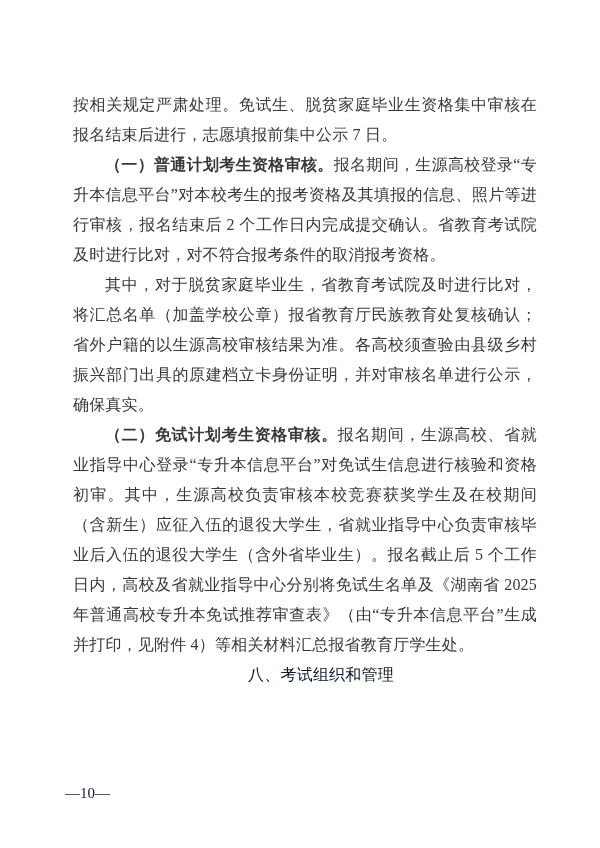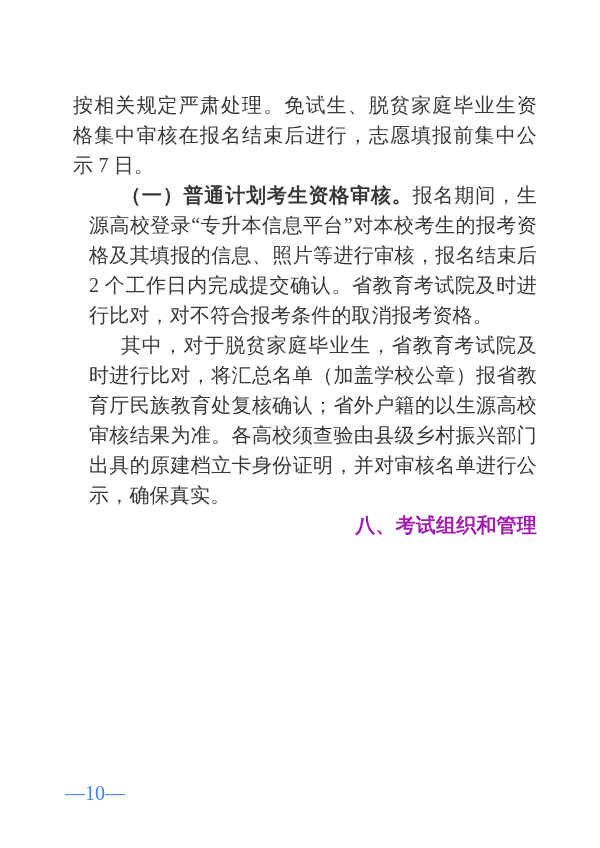--- a/index.html
+++ b/index.html
@@ -18,56 +18,56 @@
   }
   .content {
     position: absolute;
     left: 73px;
     top: 90px;
     width: 464px;
   }
   .para {
     margin: 0;
     padding: 0;
-    font-size: 20px;
+    font-size: 16px;
     line-height: 30px;
     text-align: justify;
     text-justify: inter-ideograph;
     letter-spacing: 0.2px;
   }
   .para.indent {
     text-indent: 32px;
-    margin-left: 16px;
   }
   .para.heading {
     font-family: "Liberation Sans", "DejaVu Sans", sans-serif;
-    font-weight: 700;
-    color: #a21caf;
-    text-align: right;
+    font-weight: 400;
+    color: #0f172a;
+    text-align: center;
   }
   .run-lead {
     font-weight: 600;
   }
   .run-normal {
     font-weight: 400;
   }
   .page-number {
     position: absolute;
     left: 65px;
     top: 783px;
-    font-size: 20px;
+    font-size: 15px;
     line-height: 20px;
-    color: #3b82f6;
+    color: #0f172a;
     font-family: "Liberation Serif", "DejaVu Serif", serif;
   }
 </style>
 </head>
 <body>
 
 <div class="page">
   <div class="content">
       <p class="para body"><span class="run-normal">按相关规定严肃处理。免试生、脱贫家庭毕业生资格集中审核在报名结束后进行，志愿填报前集中公示 7 日。</span></p>
       <p class="para body indent"><span class="run-lead">（一）普通计划考生资格审核。</span><span class="run-normal">报名期间，生源高校登录“专升本信息平台”对本校考生的报考资格及其填报的信息、照片等进行审核，报名结束后 2 个工作日内完成提交确认。省教育考试院及时进行比对，对不符合报考条件的取消报考资格。</span></p>
       <p class="para body indent"><span class="run-normal">其中，对于脱贫家庭毕业生，省教育考试院及时进行比对，将汇总名单（加盖学校公章）报省教育厅民族教育处复核确认；省外户籍的以生源高校审核结果为准。各高校须查验由县级乡村振兴部门出具的原建档立卡身份证明，并对审核名单进行公示，确保真实。</span></p>
+      <p class="para body indent"><span class="run-lead">（二）免试计划考生资格审核。</span><span class="run-normal">报名期间，生源高校、省就业指导中心登录“专升本信息平台”对免试生信息进行核验和资格初审。其中，生源高校负责审核本校竞赛获奖学生及在校期间（含新生）应征入伍的退役大学生，省就业指导中心负责审核毕业后入伍的退役大学生（含外省毕业生）。报名截止后 5 个工作日内，高校及省就业指导中心分别将免试生名单及《湖南省 2025 年普通高校专升本免试推荐审查表》（由“专升本信息平台”生成并打印，见附件 4）等相关材料汇总报省教育厅学生处。</span></p>
       <p class="para heading indent"><span class="run-heading">八、考试组织和管理</span></p>
     </div>
   <div class="page-number">—10—</div>
 </div>
 
 </body></html>

